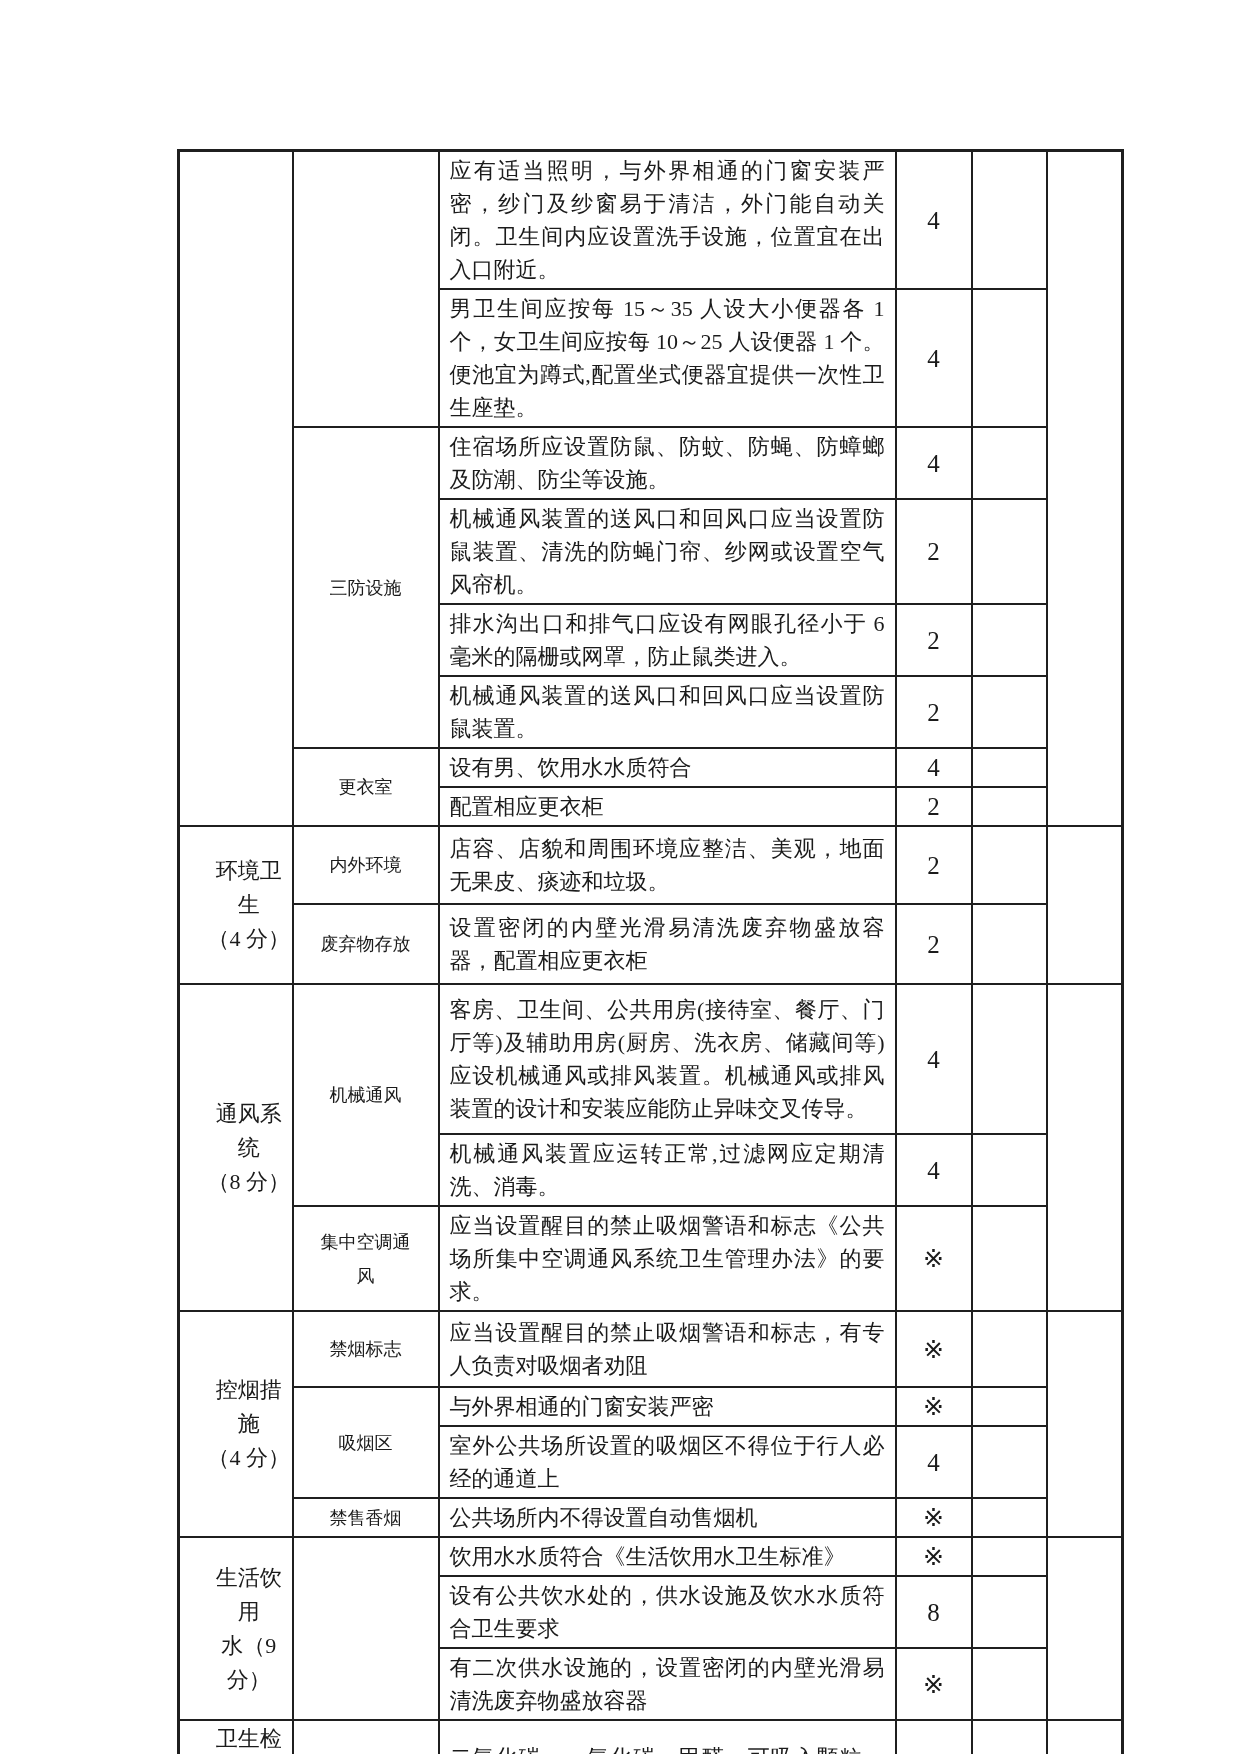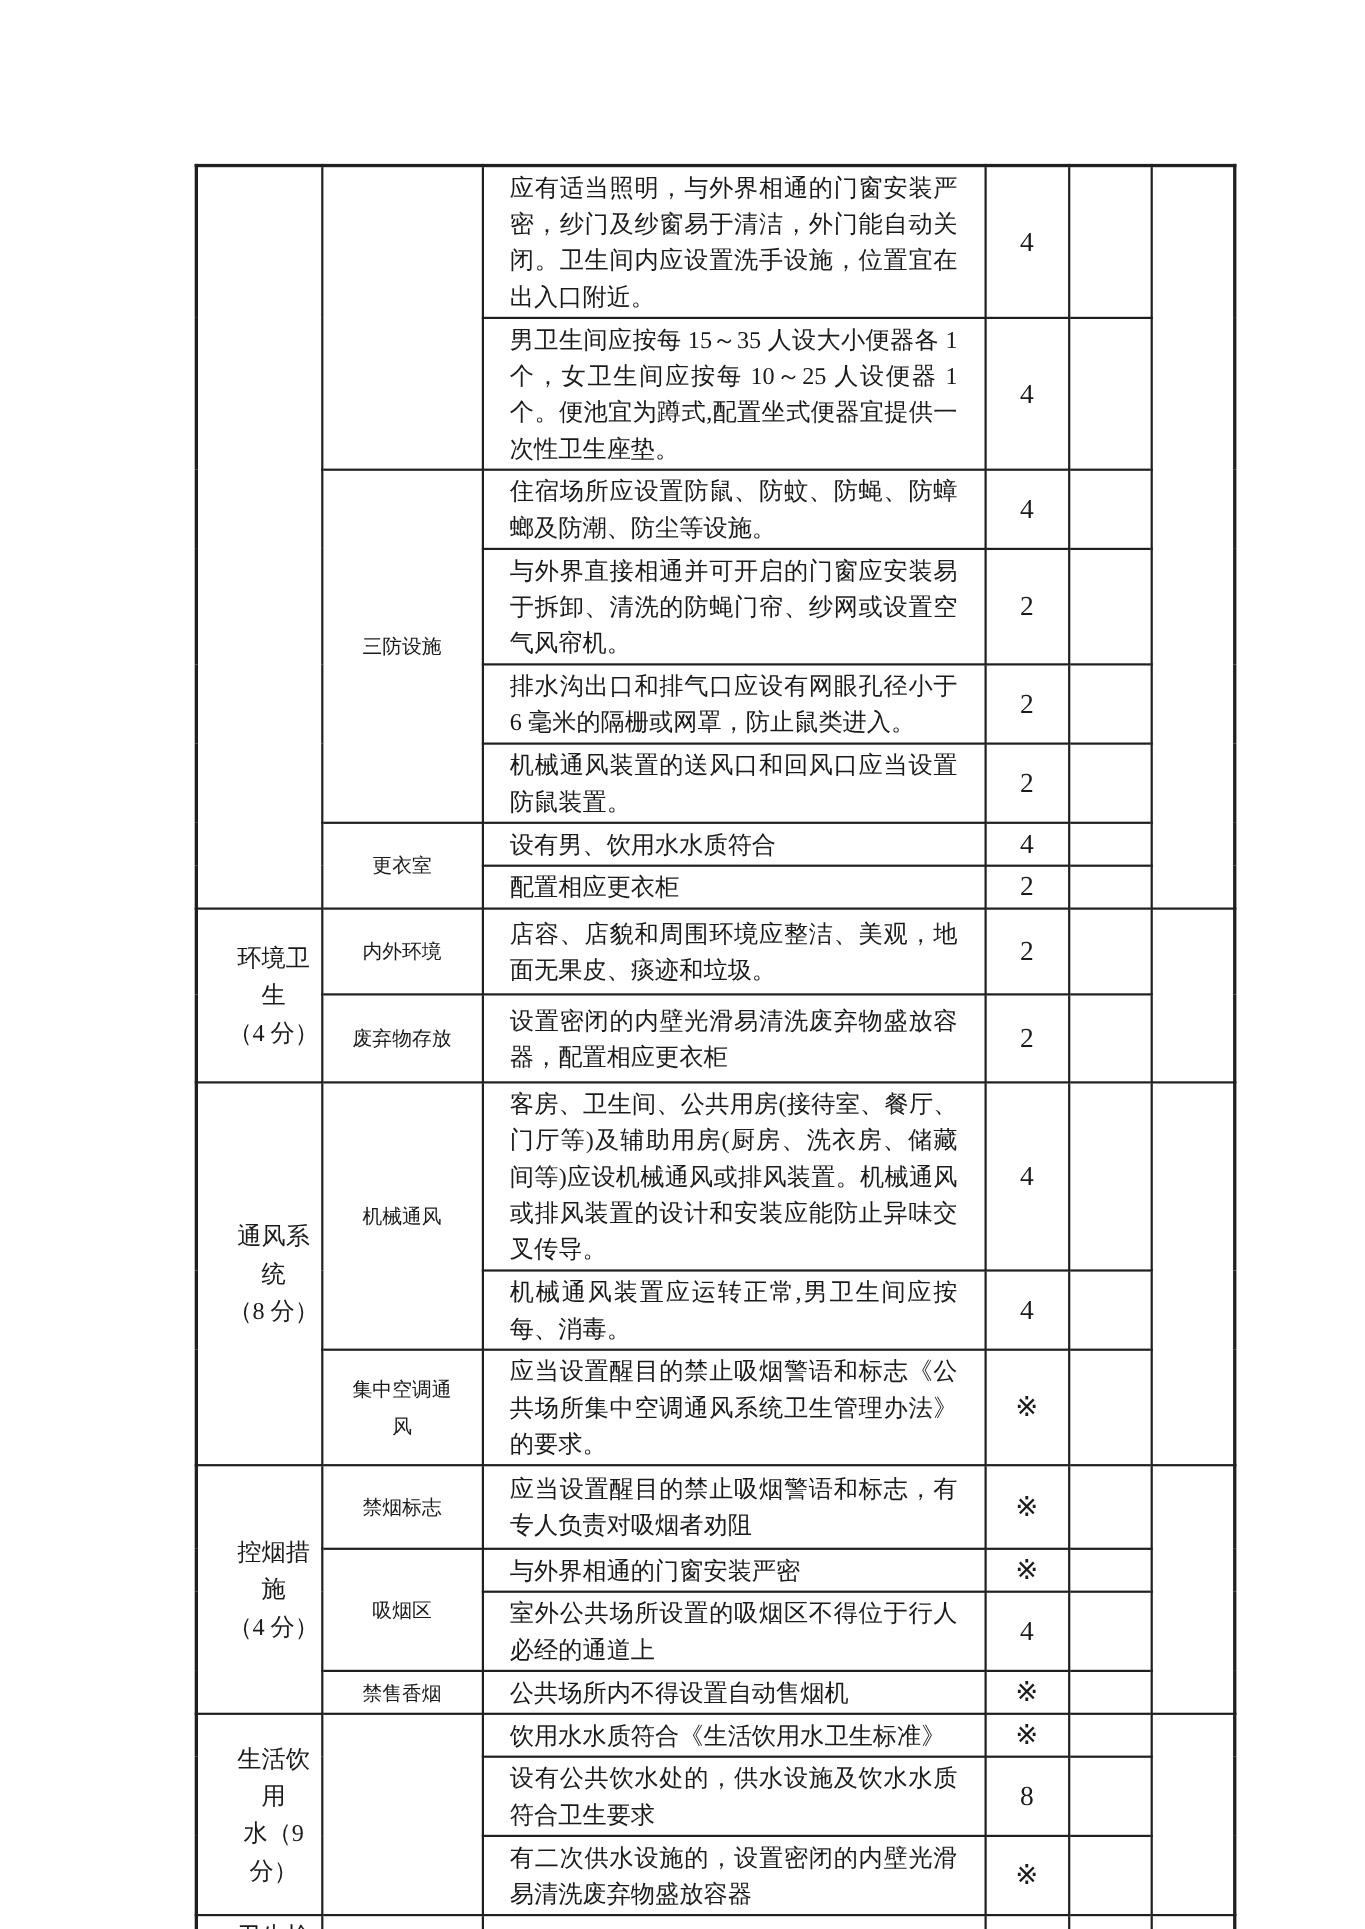--- a/index.html
+++ b/index.html
@@ -38,21 +38,21 @@
   td.sub {
     text-align: center;
     font-size: 18px;
     line-height: 34px;
     white-space: pre-line;
   }
   td.txt {
     font-size: 22px;
     line-height: 33px;
     text-align: justify;
-    padding: 2px 24px;
+    padding: 2px 10px;
   }
   td.score {
     text-align: center;
     font-size: 25px;
     line-height: 1;
   }
   td.blank, td.blank-last {
     background: #ffffff;
   }
 </style>
@@ -87,21 +87,21 @@
       </tr>
 
       <tr style="height:68px">
         <td class="sub" rowspan="4">三防设施</td>
         <td class="txt">住宿场所应设置防鼠、防蚊、防蝇、防蟑螂及防潮、防尘等设施。</td>
         <td class="score">4</td>
         <td class="blank"></td>
       </tr>
 
       <tr style="height:65px">
-        <td class="txt">与外界直接相通并可开启的门窗应安装易于拆卸、清洗的防蝇门帘、纱网或设置空气风帘机。</td>
+        <td class="txt">机械通风装置的送风口和回风口应当设置防鼠装置、清洗的防蝇门帘、纱网或设置空气风帘机。</td>
         <td class="score">2</td>
         <td class="blank"></td>
       </tr>
 
       <tr style="height:65px">
         <td class="txt">排水沟出口和排气口应设有网眼孔径小于 6 毫米的隔栅或网罩，防止鼠类进入。</td>
         <td class="score">2</td>
         <td class="blank"></td>
       </tr>
 
@@ -145,21 +145,21 @@
         <td class="cat" rowspan="3">通风系统
 （8 分）</td>
         <td class="sub" rowspan="2">机械通风</td>
         <td class="txt">客房、卫生间、公共用房(接待室、餐厅、门厅等)及辅助用房(厨房、洗衣房、储藏间等)应设机械通风或排风装置。机械通风或排风装置的设计和安装应能防止异味交叉传导。</td>
         <td class="score">4</td>
         <td class="blank"></td>
         <td class="blank-last" rowspan="3"></td>
       </tr>
 
       <tr style="height:65px">
-        <td class="txt">机械通风装置应运转正常,男卫生间应按每、消毒。</td>
+        <td class="txt">机械通风装置应运转正常,过滤网应定期清洗、消毒。</td>
         <td class="score">4</td>
         <td class="blank"></td>
       </tr>
 
       <tr style="height:67px">
         <td class="sub">集中空调通
 风</td>
         <td class="txt">应当设置醒目的禁止吸烟警语和标志《公共场所集中空调通风系统卫生管理办法》的要求。</td>
         <td class="score">※</td>
         <td class="blank"></td>

